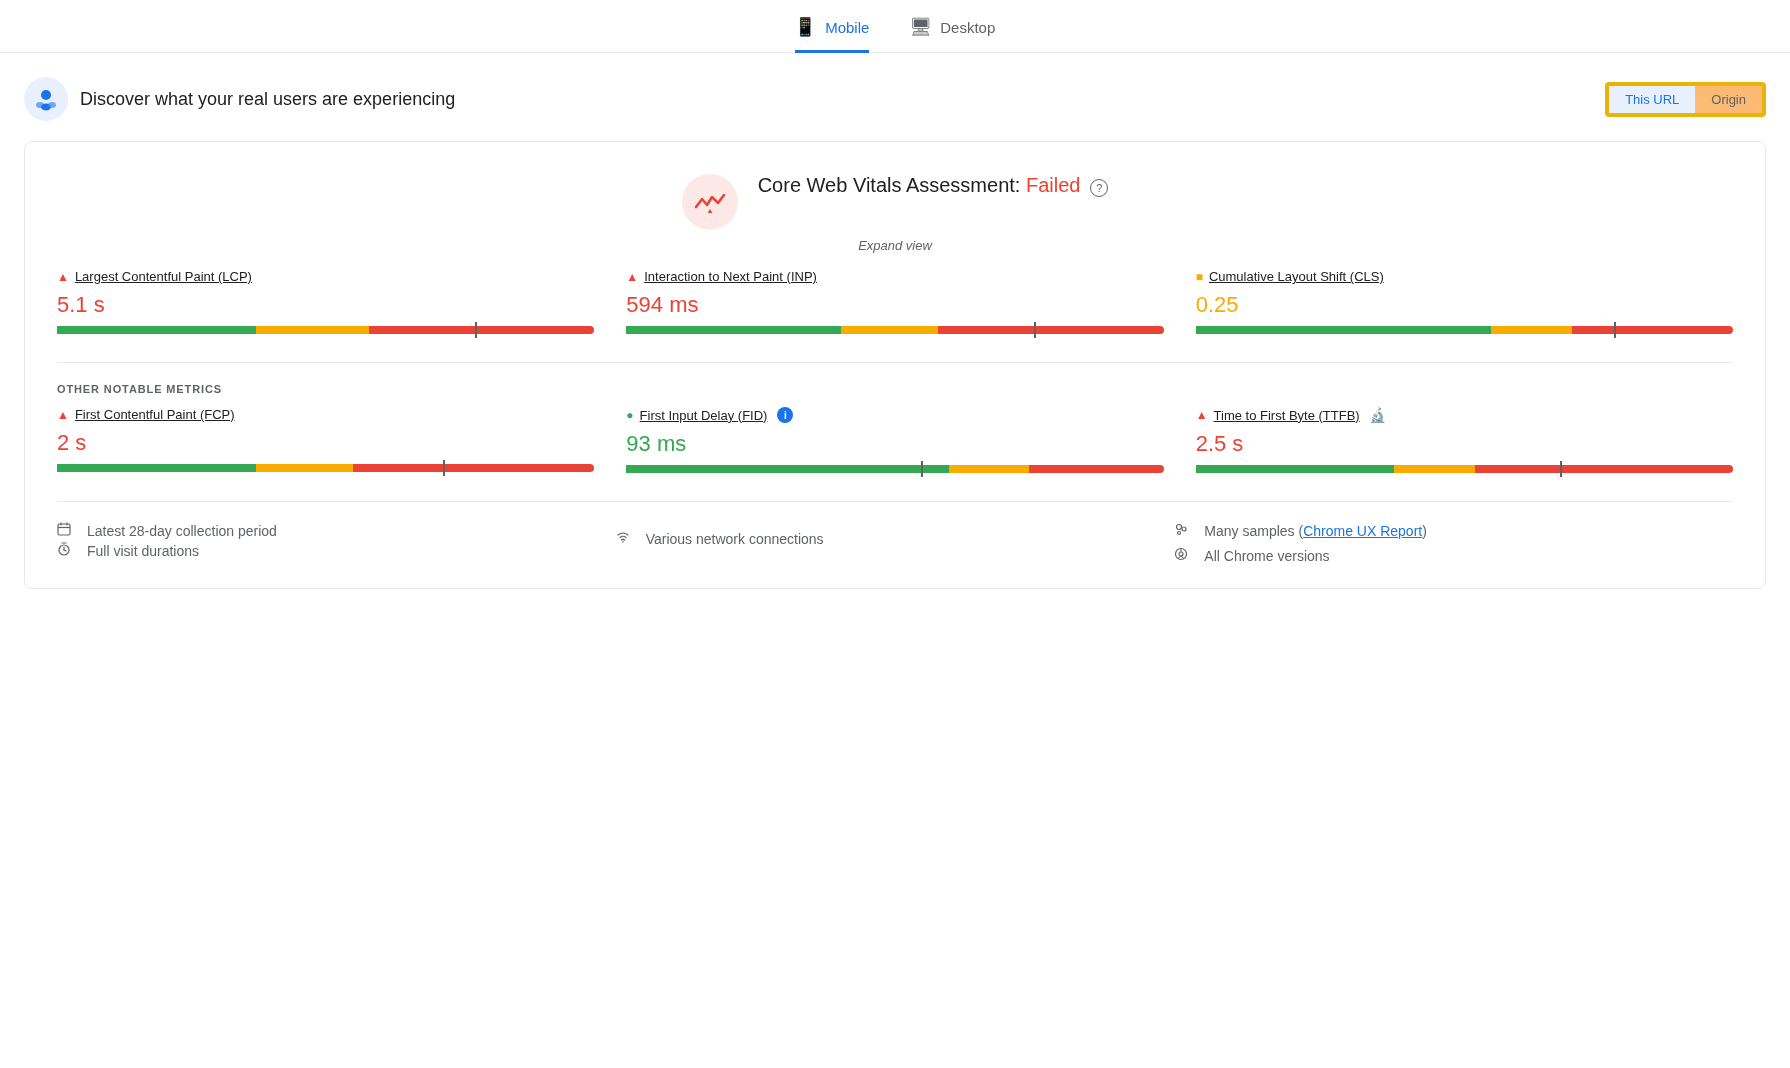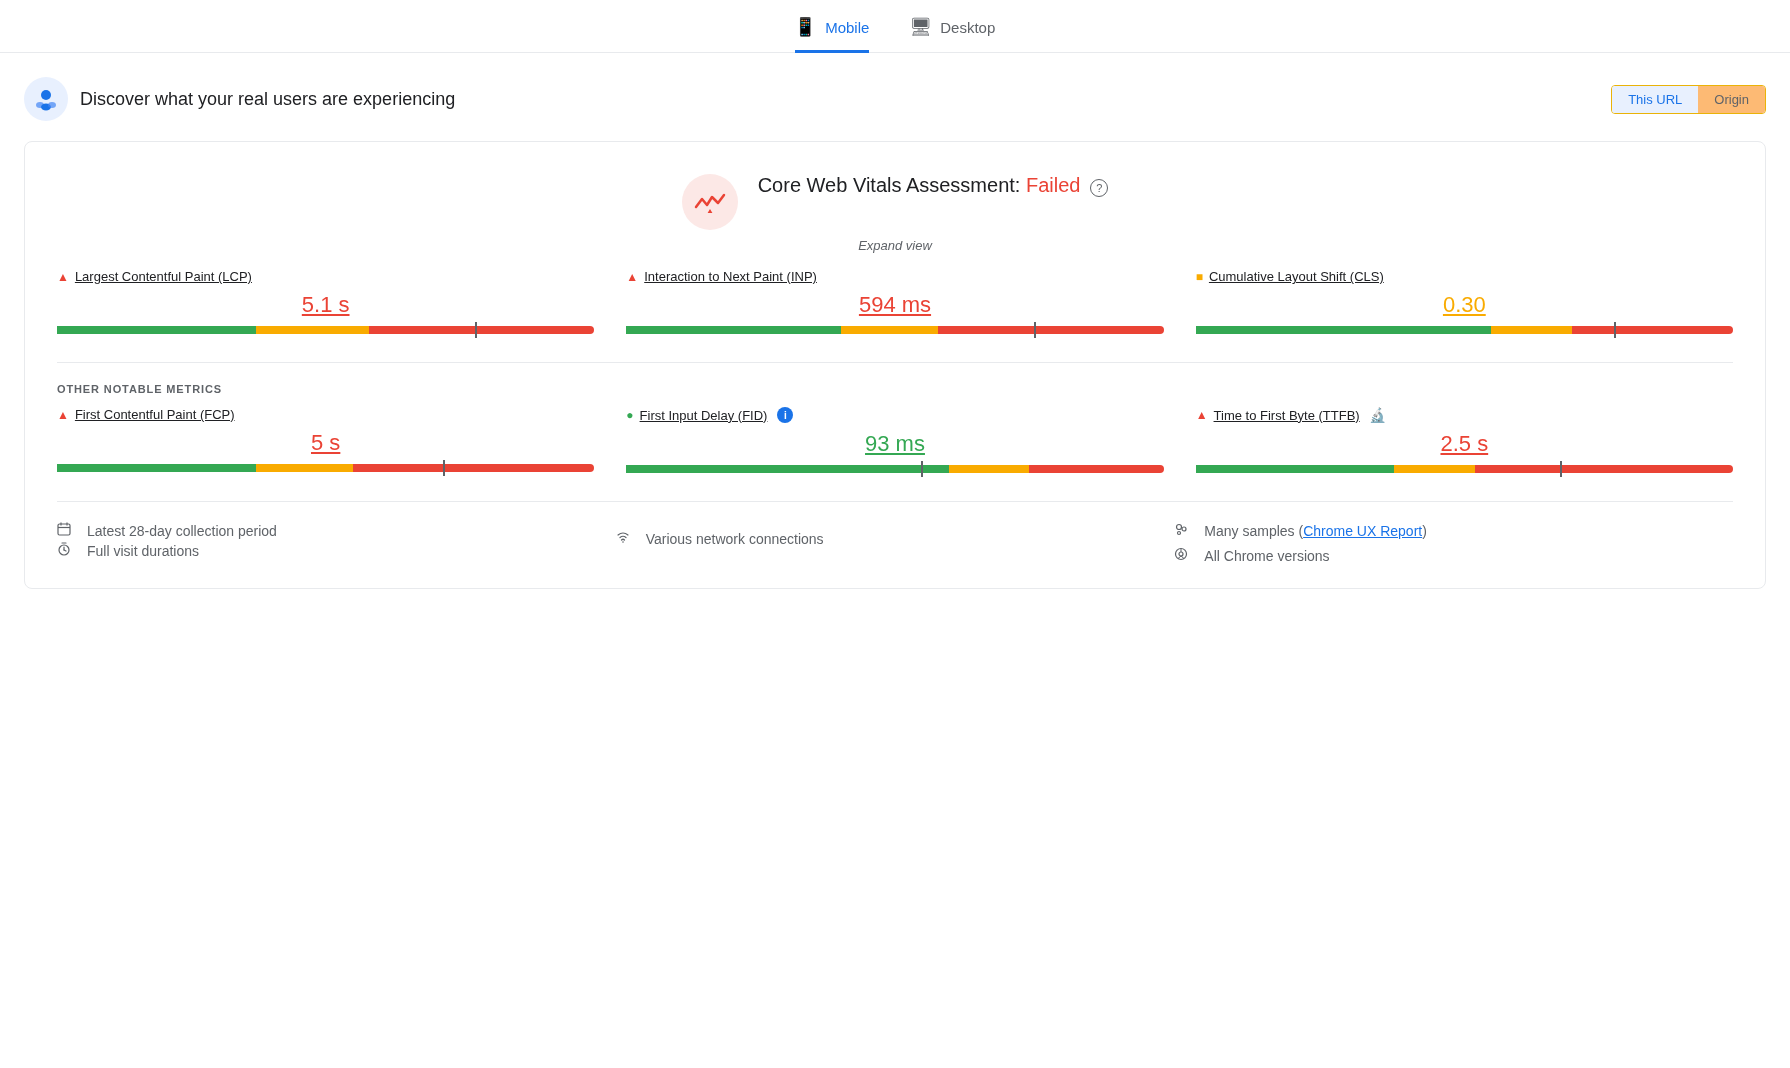--- a/index.html
+++ b/index.html
@@ -68,21 +68,21 @@
 
     .header-title {
       font-size: 18px;
       font-weight: 500;
       color: #202124;
       text-align: right;
     }
 
     .url-origin-toggle {
       display: flex;
-      border: 1px solid #eab308;
+      border: 4px solid #eab308;
       border-radius: 4px;
       overflow: hidden;
     }
 
     .url-origin-toggle button {
       padding: 6px 16px;
       border: none;
       background: #fdba74;
       cursor: pointer;
       font-size: 13px;
@@ -152,25 +152,23 @@
       color: #202124;
       text-decoration: underline;
       cursor: pointer;
     }
 
     .triangle-red { color: #ea4335; font-size: 12px; }
     .square-orange { color: #f9ab00; font-size: 12px; }
     .circle-green { color: #34a853; font-size: 12px; }
 
     .metric-value {
-      text-align: center;
       font-size: 22px;
       font-weight: 500;
       margin-bottom: 8px;
-      text-decoration: underline;
     }
 
     .metric-value.red { color: #ea4335; }
     .metric-value.green { color: #34a853; }
     .metric-value.orange { color: #f9ab00; }
 
     .gauge-bar {
       position: relative;
       height: 8px;
       border-radius: 4px;
@@ -345,42 +343,42 @@
         <div class="gauge-segment red" style="width:42%;border-radius:0 4px 4px 0"></div>
         <div class="gauge-marker" style="left:76%"></div>
       </div>
     </div>
 
     <div class="metric-item">
       <div class="metric-label">
         <span class="square-orange">■</span>
         <a>Cumulative Layout Shift (CLS)</a>
       </div>
-      <div class="metric-value orange">0.30</div>
+      <div class="metric-value orange">0.25</div>
       <div class="gauge-bar">
         <div class="gauge-segment green" style="width:55%"></div>
         <div class="gauge-segment orange" style="width:15%;border-radius:0"></div>
         <div class="gauge-segment red" style="width:30%;border-radius:0 4px 4px 0"></div>
         <div class="gauge-marker" style="left:78%"></div>
       </div>
     </div>
 
   </div>
 
   <div class="section-divider"></div>
   <div class="other-metrics-label">OTHER NOTABLE METRICS</div>
 
   <div class="metrics-grid">
 
     <div class="metric-item">
       <div class="metric-label">
         <span class="triangle-red">▲</span>
         <a>First Contentful Paint (FCP)</a>
       </div>
-      <div class="metric-value red">5 s</div>
+      <div class="metric-value red">2 s</div>
       <div class="gauge-bar">
         <div class="gauge-segment green" style="width:37%"></div>
         <div class="gauge-segment orange" style="width:18%;border-radius:0"></div>
         <div class="gauge-segment red" style="width:45%;border-radius:0 4px 4px 0"></div>
         <div class="gauge-marker" style="left:72%"></div>
       </div>
     </div>
 
     <div class="metric-item">
       <div class="metric-label">

